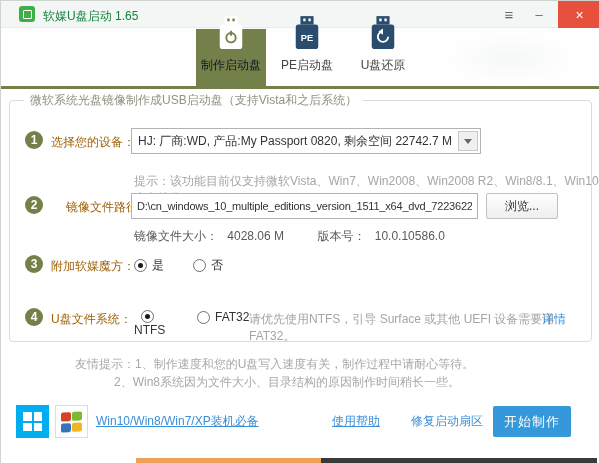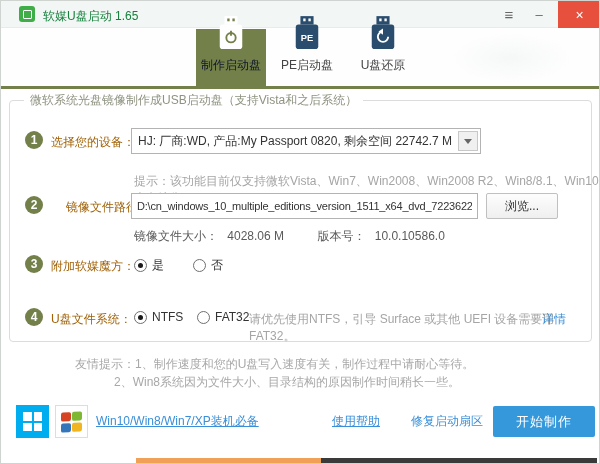--- a/index.html
+++ b/index.html
@@ -55,21 +55,21 @@
   
   .tipline{position:absolute;color:#a8a8a8;}
   .w10logo{position:absolute;left:15px;top:404px;width:33px;height:33px;background:var(--win10blue,#00adef);}
   .w10logo .panes{position:absolute;left:7px;top:7px;right:7px;bottom:7px;display:grid;grid-template-columns:1fr 1fr;grid-template-rows:1fr 1fr;gap:2px;}
   .w10logo .panes div{background:#fff;}
   .xplogo{position:absolute;left:54px;top:404px;width:33px;height:33px;background:#fff;border:1px solid #ddd;display:flex;align-items:center;justify-content:center;}
   .xplogo .flag{width:21px;height:20px;display:grid;grid-template-columns:1fr 1fr;grid-template-rows:1fr 1fr;gap:1.5px;transform:skewY(-4deg);}
   .xplogo .flag div{border-radius:2px;}
   .f-red{background:#d54324;} .f-green{background:#7eb832;} .f-blue{background:#3576ba;} .f-yellow{background:#f1b521;}
   .footer-link{position:absolute;top:412px;}
-  .startbtn{position:absolute;left:492px;top:405px;width:102px;height:31px;background:var(--button,#3498db);color:#fff;
+  .startbtn{position:absolute;left:492px;top:405px;width:78px;height:31px;background:var(--button,#3498db);color:#fff;
     font-size:13px;display:flex;align-items:center;justify-content:center;border-radius:2px;letter-spacing:1px;}
   .strip{position:absolute;top:457px;height:7px;}
   .strip.orange{left:135px;width:185px;background:var(--strip_orange,#f0a157);}
   .strip.dark{left:320px;width:276px;background:var(--strip_dark,#3a3a3a);}
 </style>
 </head>
 <body>
 
 <div id="app">
 
@@ -158,21 +158,21 @@
     <span class="rcircle"></span>
     <span>是</span>
   </span>
   <span class="radio" style="left:192px;top:256px;">
     <span class="rcircle"></span>
     <span>否</span>
   </span>
 
   <div class="badge" style="left:24px;top:307px;">4</div>
   <span class="steplabel" style="left:50px;top:310px;">U盘文件系统：</span>
-  <span class="radio checked" style="left:133px;top:309px;">
+  <span class="radio checked" style="left:133px;top:309px;flex-direction:column;">
     <span class="rcircle"></span>
     <span>NTFS</span>
   </span>
   <span class="radio" style="left:196px;top:309px;">
     <span class="rcircle"></span>
     <span>FAT32</span>
   </span>
   <span class="hint" style="left:248px;top:310px;">请优先使用NTFS，引导 Surface 或其他 UEFI 设备需要用FAT32。</span>
   <a class="link" style="position:absolute;left:541px;top:310px;">详情</a>
 

